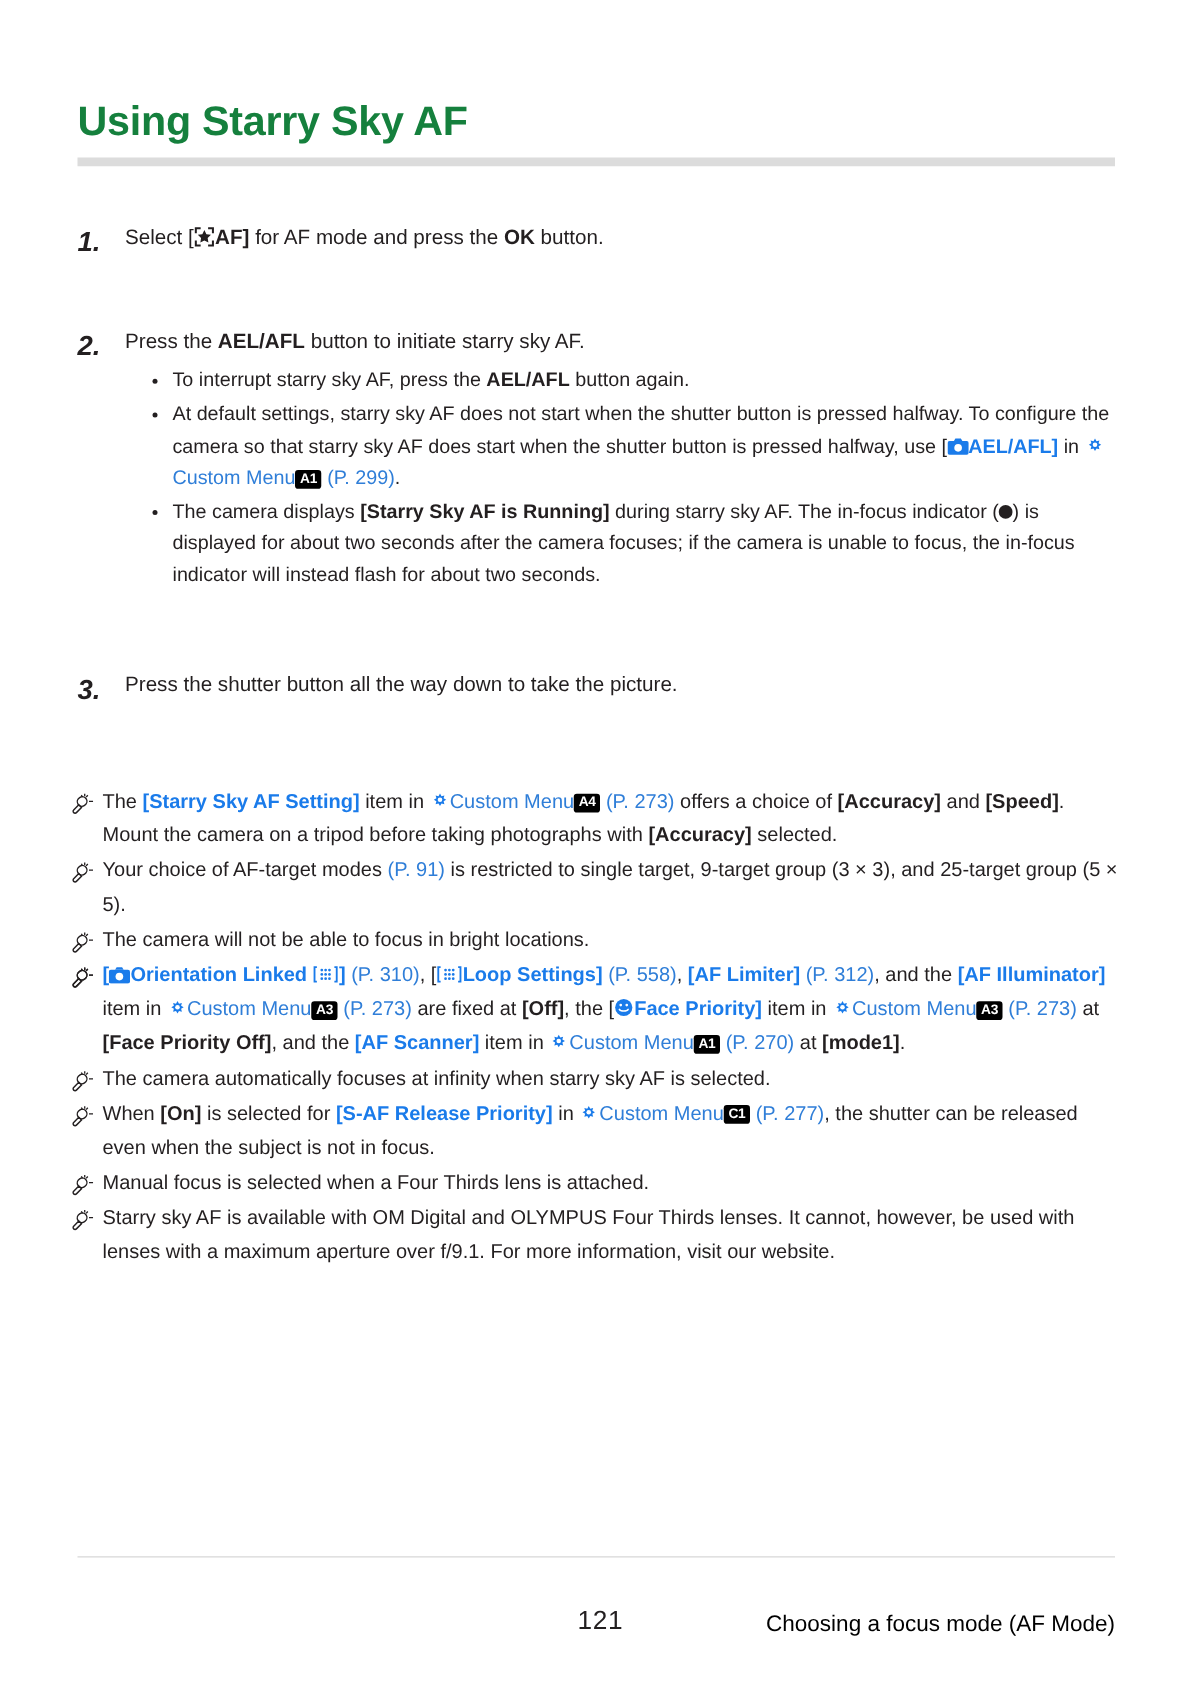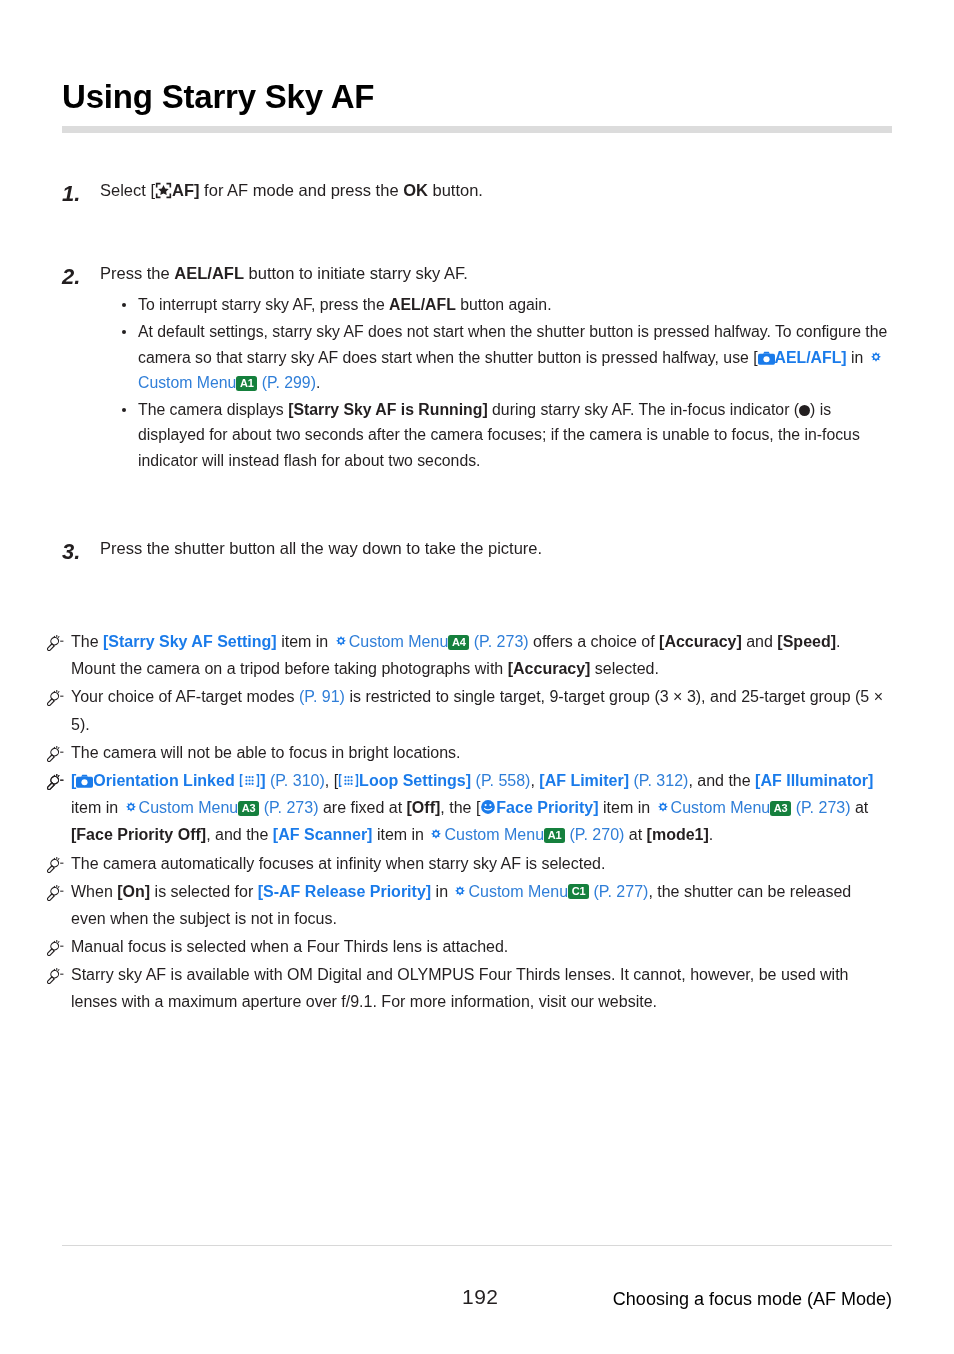--- a/index.html
+++ b/index.html
@@ -27,21 +27,21 @@
     position: absolute;
     left: 62px;
     top: 78px;
     width: 830px;
   }
   h1.page-title {
     margin: 0;
     font-size: 33px;
     font-weight: bold;
     letter-spacing: -0.2px;
-    color: #000000;
+    color: #15803d;
     line-height: 1.15;
   }
   .title-rule {
     margin-top: 10px;
     height: 7px;
     background: #dcdcdc;
     width: 830px;
   }
 
   
@@ -95,21 +95,21 @@
     top: 11px;
     width: 4px;
     height: 4px;
     border-radius: 50%;
     background: #231f20;
   }
 
   
   .notes {
     position: absolute;
-    left: 44px;
+    left: 55px;
     top: 628px;
     width: 845px;
   }
   .note {
     position: relative;
     padding-left: 27px;
     font-size: 16px;
     line-height: 1.7;
     margin-bottom: 1px;
     color: #231f20;
@@ -129,21 +129,21 @@
   }
   .lk-b {
     color: #1a7bea;
     font-weight: bold;
   }
   .pg {
     color: #2f7ed8;
   }
   .badge {
     display: inline-block;
-    background: #15803d;
+    background: #000000;
     color: #ffffff;
     font-size: 11px;
     font-weight: bold;
     line-height: 14px;
     height: 15px;
     min-width: 17px;
     text-align: center;
     border-radius: 2.5px;
     padding: 0 2px;
     vertical-align: 1.5px;
@@ -419,17 +419,17 @@
             <ellipse cx="11.2" cy="8.6" rx="4.1" ry="3.9" fill="none" stroke="#231f20" stroke-width="1.2" transform="rotate(-32 11.2 8.6)"></ellipse>
             <path d="M8.4 11.3l-4.3 4.4a1.6 1.6 0 1 0 2.3 2.3l4.3-4.4z" fill="none" stroke="#231f20" stroke-width="1.2"></path>
             <path d="M17 8.6h3.4" stroke="#231f20" stroke-width="1.1"></path>
           </svg></span><span>Starry sky AF is available with OM Digital and OLYMPUS Four Thirds lenses. It cannot, however, be used with lenses with a maximum aperture over f/9.1. For more information, visit our website.</span>
     </div>
 
   </div>
 
   <div class="footer-rule"></div>
   <div class="footer">
-    <div class="folio">192</div>
+    <div class="folio">121</div>
     <div class="footer-link">Choosing a focus mode (AF Mode)</div>
   </div>
 
 </div>
 
 </body></html>

